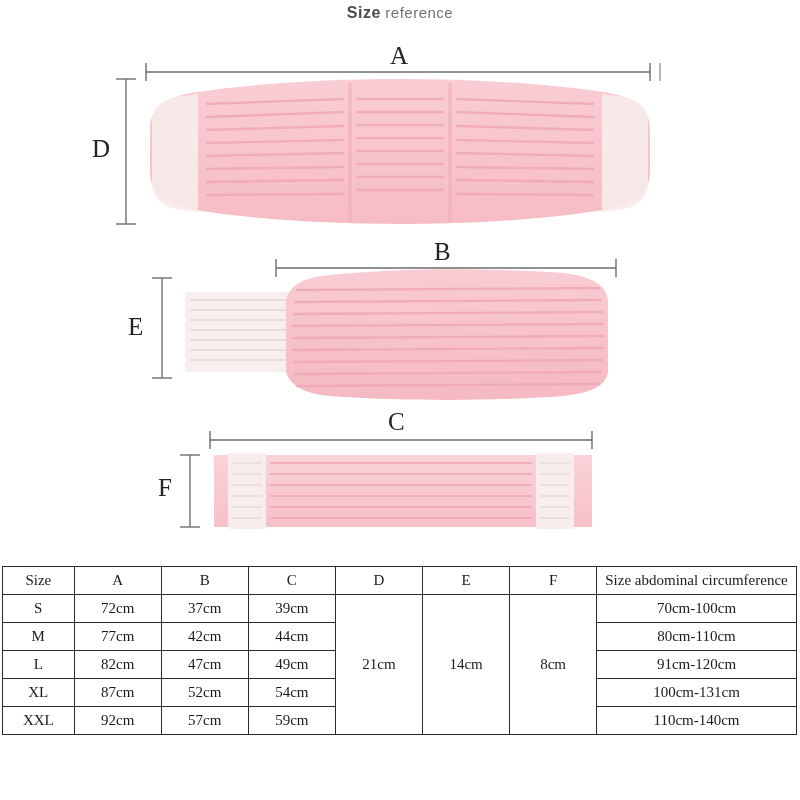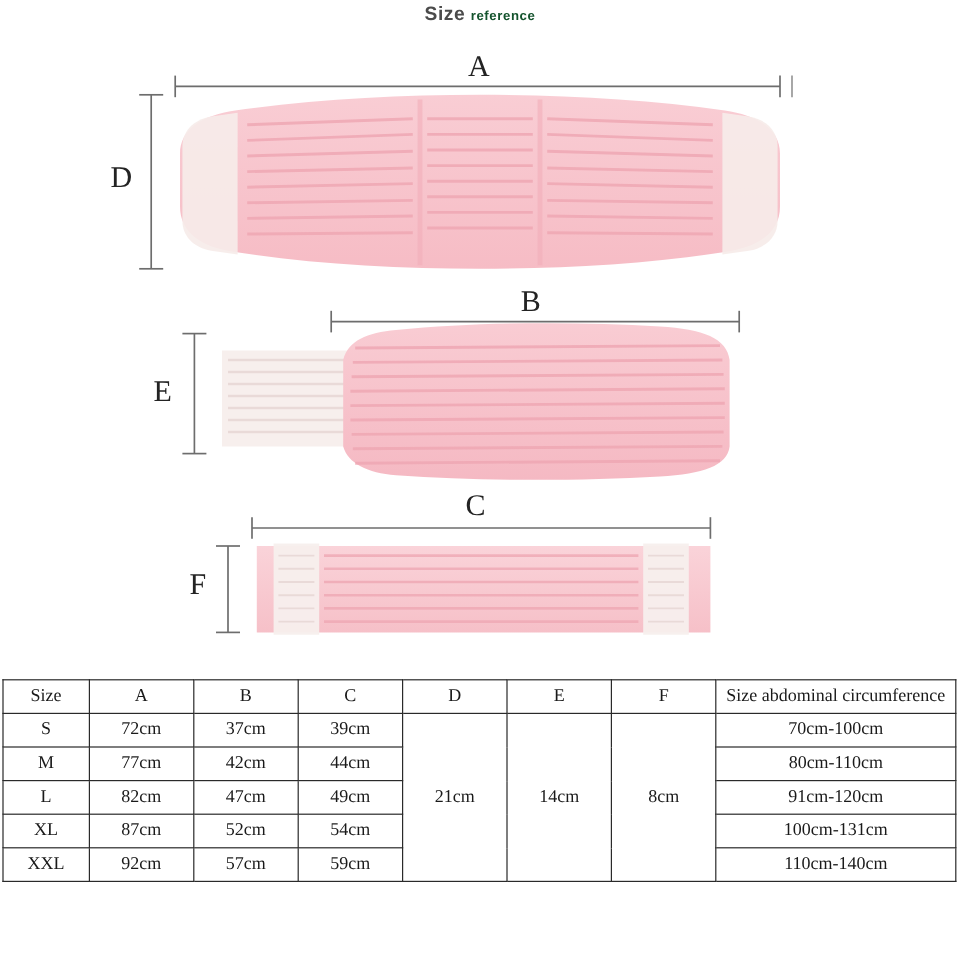--- a/index.html
+++ b/index.html
@@ -24,23 +24,23 @@
     text-align: center;
     font-family: "Liberation Sans", sans-serif;
   }
   .title-bold {
     font-weight: bold;
     font-size: 16px;
     color: #4b4b4b;
     letter-spacing: .5px;
   }
   .title-light {
-    font-weight: bold;
-    font-size: 11px;
-    color: #14532d;
+    font-weight: normal;
+    font-size: 15px;
+    color: #737373;
     letter-spacing: .5px;
   }
 
   
   .diagram {
     position: absolute;
     left: 0; top: 0;
     width: 800px;
     height: 560px;
   }

